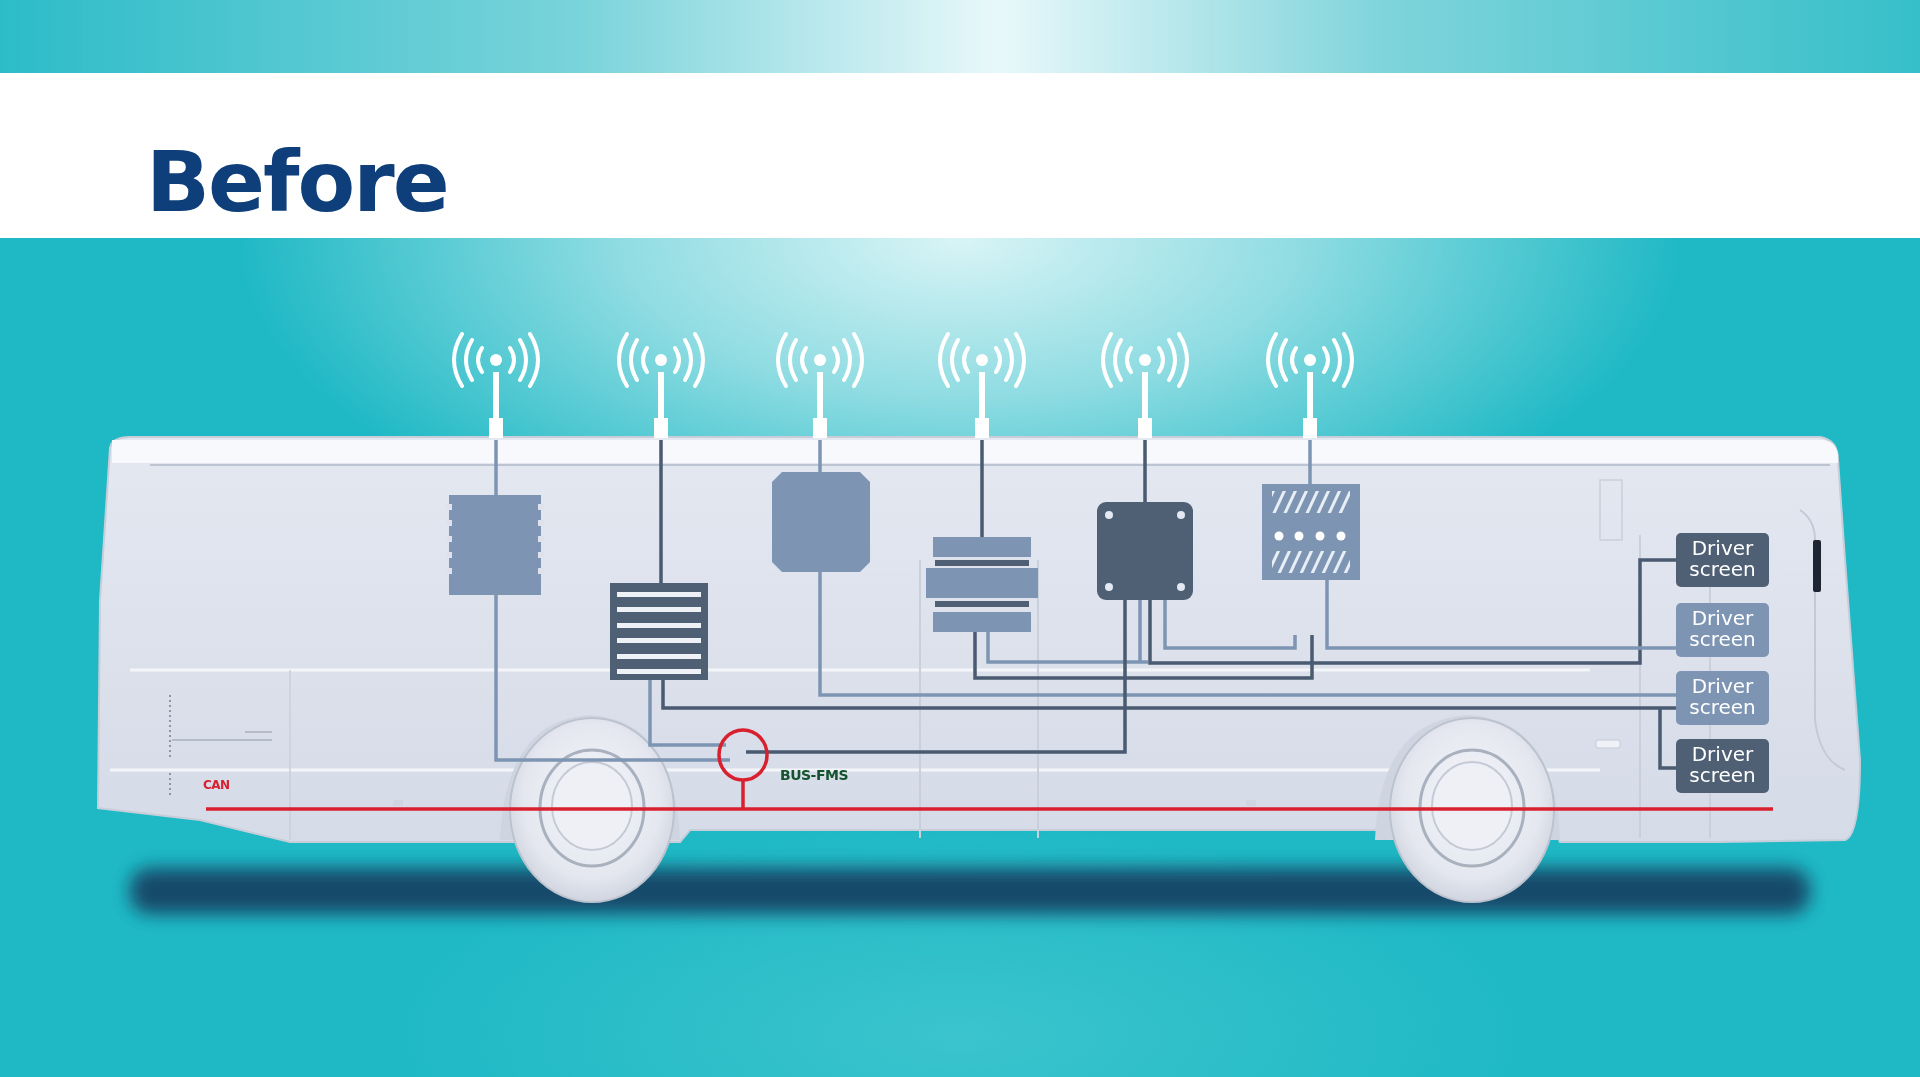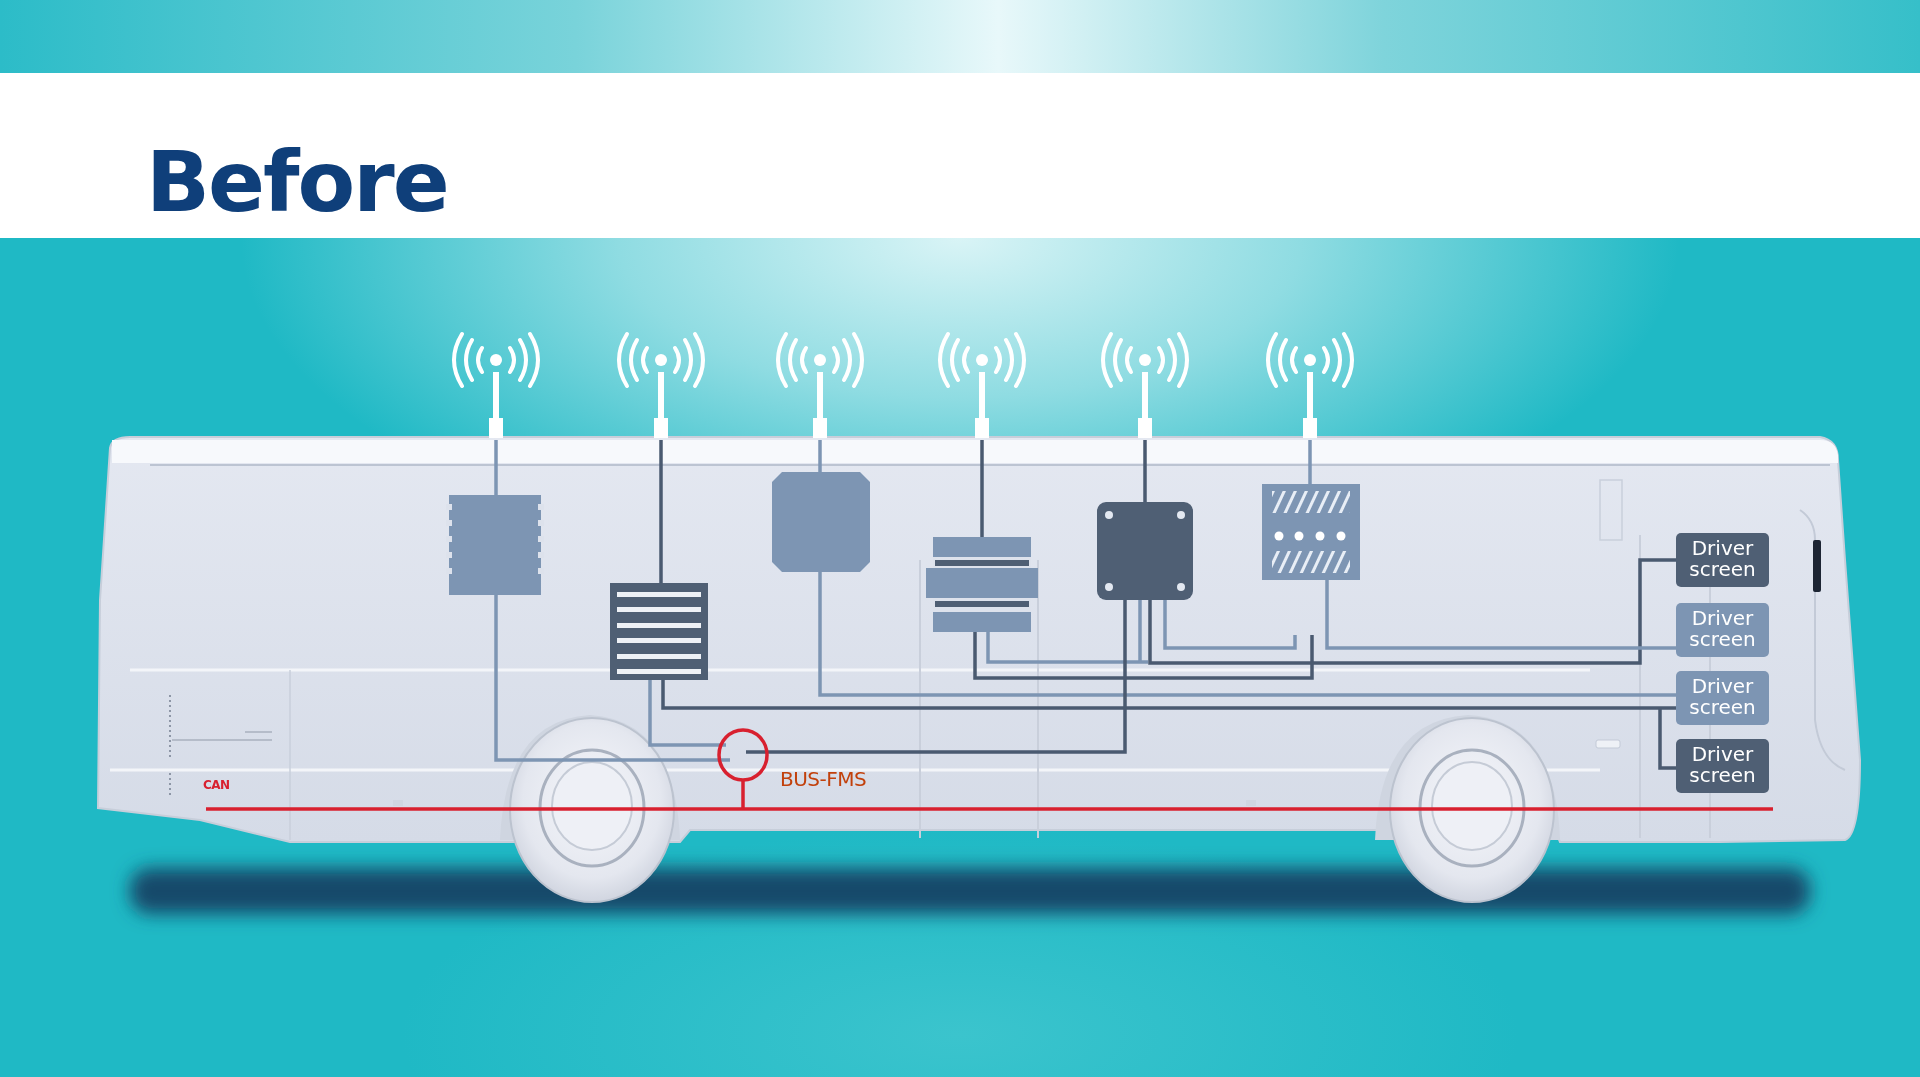--- a/index.html
+++ b/index.html
@@ -227,21 +227,21 @@
   <g>
     <line x1="206" y1="809" x2="1773" y2="809" stroke="#d8202f" stroke-width="3.5"></line>
   </g>
   <g>
     <ellipse cx="743" cy="755" rx="24" ry="25" fill="none" stroke="#d8202f" stroke-width="3.5"></ellipse>
     <line x1="743" y1="780" x2="743" y2="809" stroke="#d8202f" stroke-width="3.5"></line>
   </g>
 </svg>
 
 <div style="position:absolute;left:203px;top:778px;font-family:'DejaVu Sans',sans-serif;font-weight:bold;font-size:12px;color:#d8202f;letter-spacing:-0.5px;">CAN</div>
-<div style="position:absolute;left:780px;top:767px;font-family:'DejaVu Sans',sans-serif;font-weight:normal;font-size:20px;color:#c2410c;letter-spacing:-0.5px;">BUS-FMS</div>
+<div style="position:absolute;left:780px;top:767px;font-family:'DejaVu Sans',sans-serif;font-weight:bold;font-size:14px;color:#14532d;letter-spacing:-0.5px;">BUS-FMS</div>
 
 <div style="position:absolute;left:1676px;top:533px;width:93px;height:54px;border-radius:5px;background:#4f5f74;color:#fff;text-align:center;font-family:'DejaVu Sans',sans-serif;font-size:20px;line-height:21px;padding-top:5px;">
   <div>Driver</div>
   <div>screen</div>
 </div>
 <div style="position:absolute;left:1676px;top:603px;width:93px;height:54px;border-radius:5px;background:#7d95b3;color:#fff;text-align:center;font-family:'DejaVu Sans',sans-serif;font-size:20px;line-height:21px;padding-top:5px;">
   <div>Driver</div>
   <div>screen</div>
 </div>
 <div style="position:absolute;left:1676px;top:671px;width:93px;height:54px;border-radius:5px;background:#7d95b3;color:#fff;text-align:center;font-family:'DejaVu Sans',sans-serif;font-size:20px;line-height:21px;padding-top:5px;">

